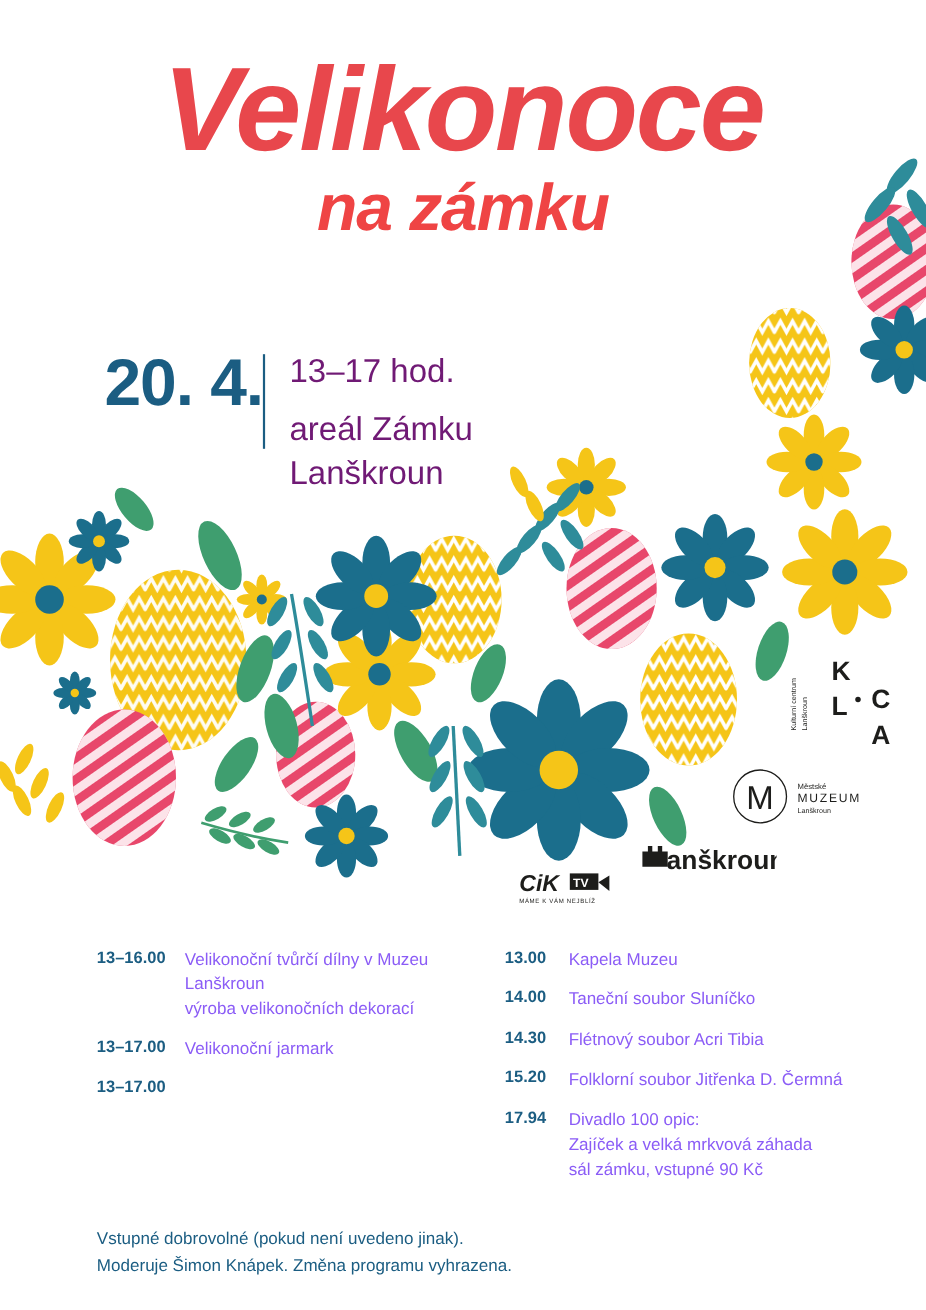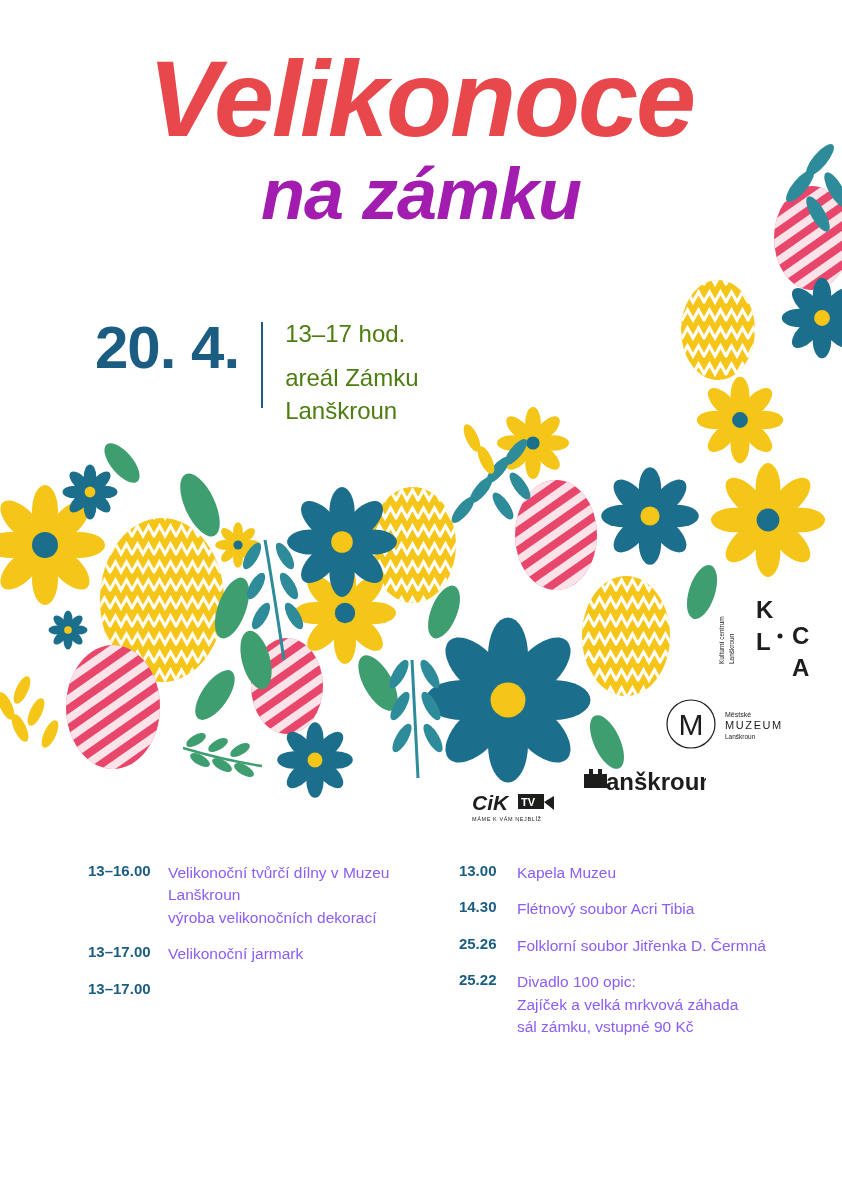--- a/index.html
+++ b/index.html
@@ -10,32 +10,31 @@
   }
   .poster{position:relative;width:842px;height:1191px;overflow:hidden;}
 
   
   .title-wrap{position:absolute;left:0;top:48px;width:842px;text-align:center;z-index:40;}
   .title-main{
     font-size:108px;line-height:0.95;font-weight:bold;font-style:italic;
     color:#e8474c;letter-spacing:-2px;
   }
   .title-sub{
-    font-size:72px;line-height:1.05;font-weight:bold;font-style:italic;
-    color:#a21caf;letter-spacing:-1px;margin-top:6px;text-align:center;
+    font-size:60px;line-height:1.05;font-weight:bold;font-style:italic;
+    color:#ef4444;letter-spacing:-1px;margin-top:6px;text-align:center;
   }
 
   
   .datebar{position:absolute;left:95px;top:318px;z-index:40;display:flex;align-items:flex-start;}
   .date-big{
     font-size:60px;font-weight:bold;color:#1b5d82;letter-spacing:-1px;line-height:1;
-    padding-right:22px;
   }
   .date-rule{width:2px;background:#1b5d82;height:86px;margin-top:4px;}
-  .date-info{padding-left:22px;font-size:24px;line-height:1.35;color:#4d7c0f;}
+  .date-info{padding-left:22px;font-size:30px;line-height:1.35;color:#701a75;}
   .date-info div{white-space:nowrap;}
 
   
   .art{position:absolute;left:0;top:0;width:842px;height:1191px;z-index:10;pointer-events:none;}
 
   
   .logos{position:absolute;z-index:45;}
   #logo-kcl{left:718px;top:592px;width:96px;height:92px;}
   #logo-muzeum{left:663px;top:695px;width:130px;height:58px;}
   #logo-lanskroun{left:578px;top:760px;width:128px;height:36px;}
@@ -464,42 +463,52 @@
 
       <div class="col-right">
 
         <div class="row">
           <div class="time">13.00</div>
           <div class="desc">
             <div>Kapela Muzeu</div>
           </div>
         </div>
 
+        <div class="row">
+          <div class="time">14.00</div>
+          <div class="desc">
+            <div>Taneční soubor Sluníčko</div>
+          </div>
+        </div>
 
         <div class="row">
           <div class="time">14.30</div>
           <div class="desc">
             <div>Flétnový soubor Acri Tibia</div>
           </div>
         </div>
 
         <div class="row">
-          <div class="time">25.26</div>
+          <div class="time">15.20</div>
           <div class="desc">
             <div>Folklorní soubor Jitřenka D. Čermná</div>
           </div>
         </div>
 
         <div class="row">
-          <div class="time">25.22</div>
+          <div class="time">17.94</div>
           <div class="desc">
             <div>Divadlo 100 opic:</div>
             <div>Zajíček a velká mrkvová záhada</div>
             <div>sál zámku, vstupné 90 Kč</div>
           </div>
         </div>
 
       </div>
     </div>
 
+    <div class="footnote">
+      <div>Vstupné dobrovolné (pokud není uvedeno jinak).</div>
+      <div>Moderuje Šimon Knápek. Změna programu vyhrazena.</div>
+    </div>
   </div>
 
 </div>
 
 </body></html>

